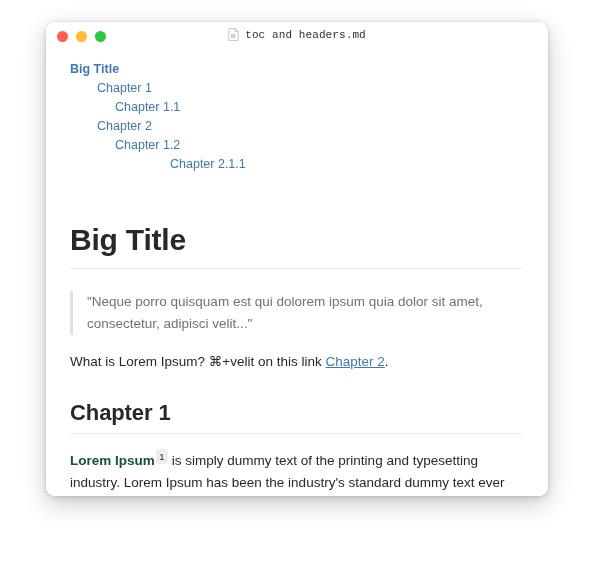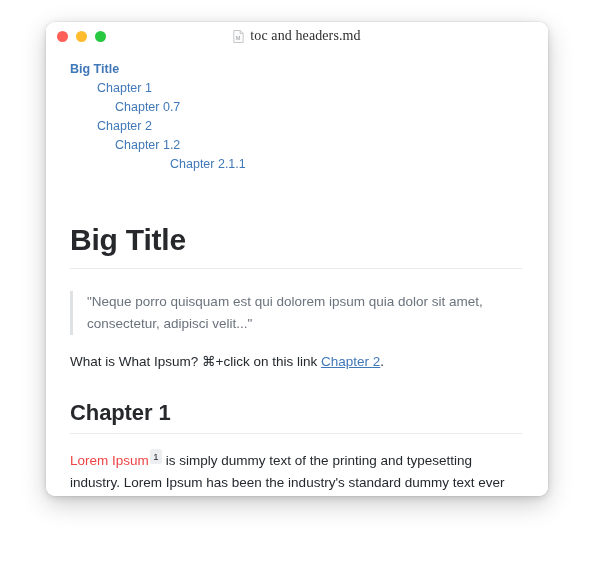--- a/index.html
+++ b/index.html
@@ -66,23 +66,23 @@
     gap: 6px;
     pointer-events: none;
   }
   .file-icon {
     width: 11px;
     height: 13px;
     flex: 0 0 auto;
     display: block;
   }
   .title-text {
-    font-size: 14px;
+    font-size: 11px;
     color: #2e2e2e;
-    font-family: Liberation Serif, serif;
+    font-family: Liberation Mono, monospace;
     letter-spacing: 0.1px;
   }
 
   
   .content {
     position: absolute;
     left: 0;
     top: 28px;
     right: 0;
     bottom: 0;
@@ -156,21 +156,21 @@
     line-height: 22px;
     color: #24292e;
     font-family: "Liberation Sans", sans-serif;
   }
 
   a.md-link {
     color: #4078b8;
     text-decoration: underline;
   }
 
-  .bold { font-weight: normal; color: #ef4444; }
+  .bold { font-weight: bold; color: #14532d; }
 
   sup.footnote-ref {
     font-size: 9.5px;
     vertical-align: super;
     line-height: 0;
     background: #eceef0;
     border-radius: 2.5px;
     padding: 2px 3.5px;
     color: #24292e;
     margin-left: 1px;
@@ -199,35 +199,35 @@
       <span class="title-text">toc and headers.md</span>
     </div>
 
   </div>
 
   <div class="content">
 
     <ul class="toc">
       <li class="toc-item lvl-0">Big Title</li>
       <li class="toc-item lvl-1">Chapter 1</li>
-      <li class="toc-item lvl-2">Chapter 0.7</li>
+      <li class="toc-item lvl-2">Chapter 1.1</li>
       <li class="toc-item lvl-1">Chapter 2</li>
       <li class="toc-item lvl-2">Chapter 1.2</li>
       <li class="toc-item lvl-3">Chapter 2.1.1</li>
     </ul>
 
     <div class="doc">
 
       <h1 class="md-h1">Big Title</h1>
 
       <blockquote class="md-quote">
         <p>"Neque porro quisquam est qui dolorem ipsum quia dolor sit amet, consectetur, adipisci velit..."</p>
       </blockquote>
 
-      <p class="md-p"><span>What is What Ipsum? ⌘+click on this link </span><a class="md-link" href="#">Chapter 2</a><span>.</span></p>
+      <p class="md-p"><span>What is Lorem Ipsum? ⌘+velit on this link </span><a class="md-link" href="#">Chapter 2</a><span>.</span></p>
 
       <h2 class="md-h2">Chapter 1</h2>
 
       <p class="md-p"><span class="bold">Lorem Ipsum</span><sup class="footnote-ref">1</sup><span> is simply dummy text of the printing and typesetting industry. Lorem Ipsum has been the industry's standard dummy text ever since the 1500s, when an unknown printer took a galley of type and scrambled it to make a type specimen book. It has survived not only five</span></p>
 
     </div>
 
   </div>
 
 </div>

